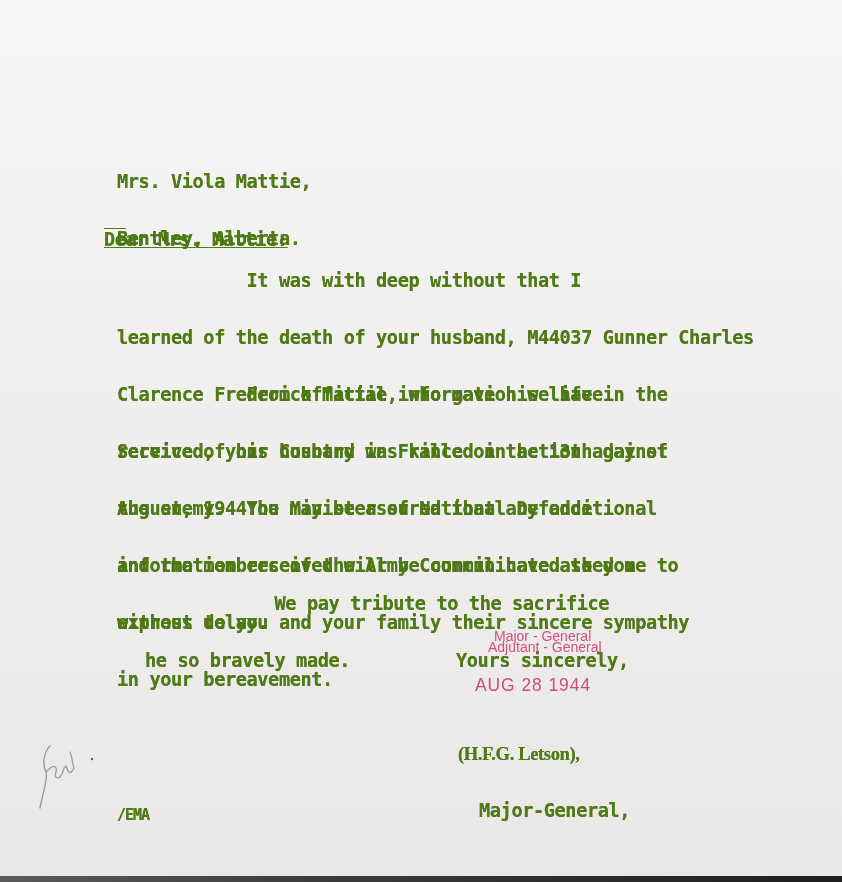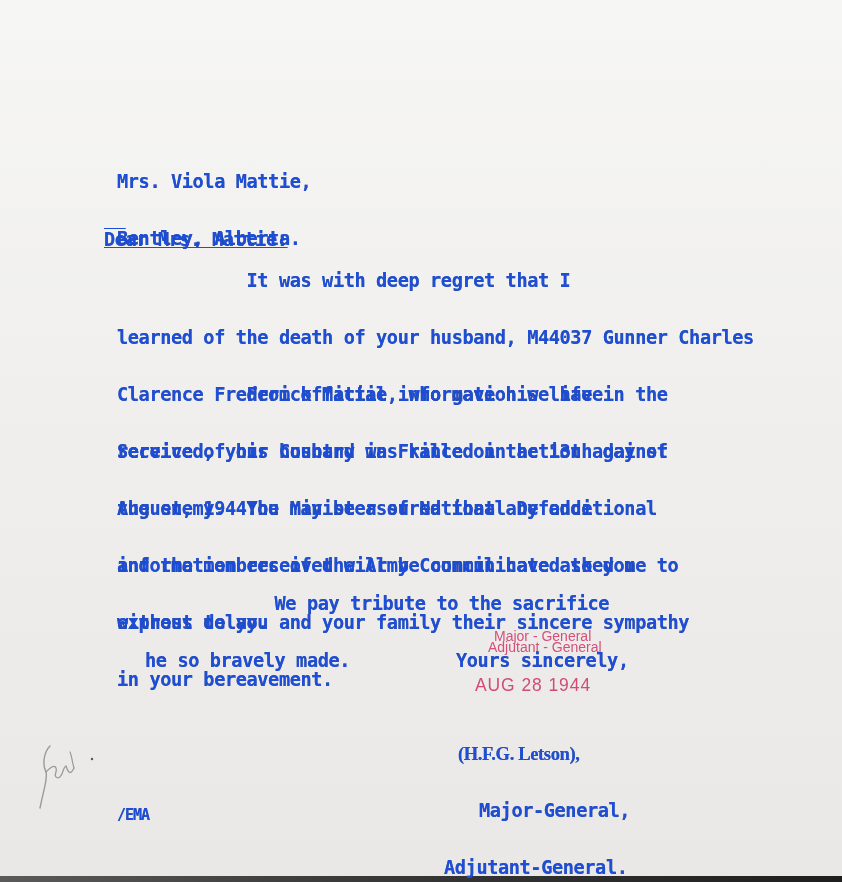--- a/index.html
+++ b/index.html
@@ -21,21 +21,21 @@
     background: linear-gradient(180deg, #f6f6f5 0%, #f0efee 45%, #e9e8e7 100%);
   }
   .bottom-edge {
     position: absolute;
     left: 0; top: 876px;
     width: 842px; height: 6px;
     background: linear-gradient(90deg, #5a5a5a 0%, #3a3a3a 40%, #1e1e1e 100%);
   }
   .typed {
     position: absolute;
-    color: #1d4ed8;
+    color: #4d7c0f;
     font-size: 18.6px;
     line-height: 19px;
     letter-spacing: -0.4px;
     white-space: pre;
     font-weight: bold;
     text-shadow: 0 0 0.6px rgba(40,40,40,0.6);
   }
   .line { display: block; height: 19px; }
   .stamp-small {
     position: absolute;
@@ -71,21 +71,21 @@
 <div class="typed" style="left:117px; top:134px;">
   <span class="line">Mrs. Viola Mattie,</span>
   <span class="line">Bentley, Alberta.</span>
 </div>
 
 <div class="typed" style="left:104px; top:192px;text-decoration:underline;">
   <span class="line">Dear Mrs. Mattie:</span>
 </div>
 
 <div class="typed" style="left:117px; top:233px;">
-  <span class="line">            It was with deep regret that I</span>
+  <span class="line">            It was with deep without that I</span>
   <span class="line">learned of the death of your husband, M44037 Gunner Charles</span>
   <span class="line">Clarence Frederick Mattie, who gave his life in the</span>
   <span class="line">Service of his Country in France on the 13th day of</span>
   <span class="line">August, 1944.</span>
 </div>
 
 <div class="typed" style="left:117px; top:347px;">
   <span class="line">            From official information we have</span>
   <span class="line">received, your husband was killed in action against</span>
   <span class="line">the enemy.  You may be assured that any additional</span>
@@ -109,21 +109,20 @@
   <span class="line">Yours sincerely,</span>
 </div>
 
 <div class="stamp-small" style="left:494px; top:631px; width:52px;">Major - General</div>
 <div class="stamp-small" style="left:488px; top:642px; width:86px;text-align:center;">Adjutant - General</div>
 <div class="stamp-date" style="left:475px; top:674px;">AUG 28 1944</div>
 
 <div class="typed" style="left:444px; top:706px;">
   <span class="line" style="padding-left:14px;font-family:Liberation Serif, serif;">(H.F.G. Letson),</span>
   <span class="line" style="padding-left:35px;">Major-General,</span>
-  <span class="line">Adjutant-General.</span>
 </div>
 
 <div class="typed" style="left:117px; top:768px; font-size:15px; letter-spacing:-1px;">
   <span class="line">/EMA</span>
 </div>
 
 <svg class="initials-mark" viewBox="0 0 70 75">
   <path d="M14 4 C 8 10, 6 22, 10 30 C 12 36, 8 46, 4 66" fill="none" stroke="#9a9a9a" stroke-width="1.4" stroke-linecap="round"></path>
   <path d="M10 30 C 14 26, 18 22, 20 26 C 22 30, 16 34, 22 36 C 28 34, 26 26, 30 24 C 32 30, 34 34, 38 26" fill="none" stroke="#9a9a9a" stroke-width="1.3" stroke-linecap="round"></path>
   <path d="M34 10 C 36 14, 36 20, 38 26" fill="none" stroke="#9a9a9a" stroke-width="1.2" stroke-linecap="round"></path>

